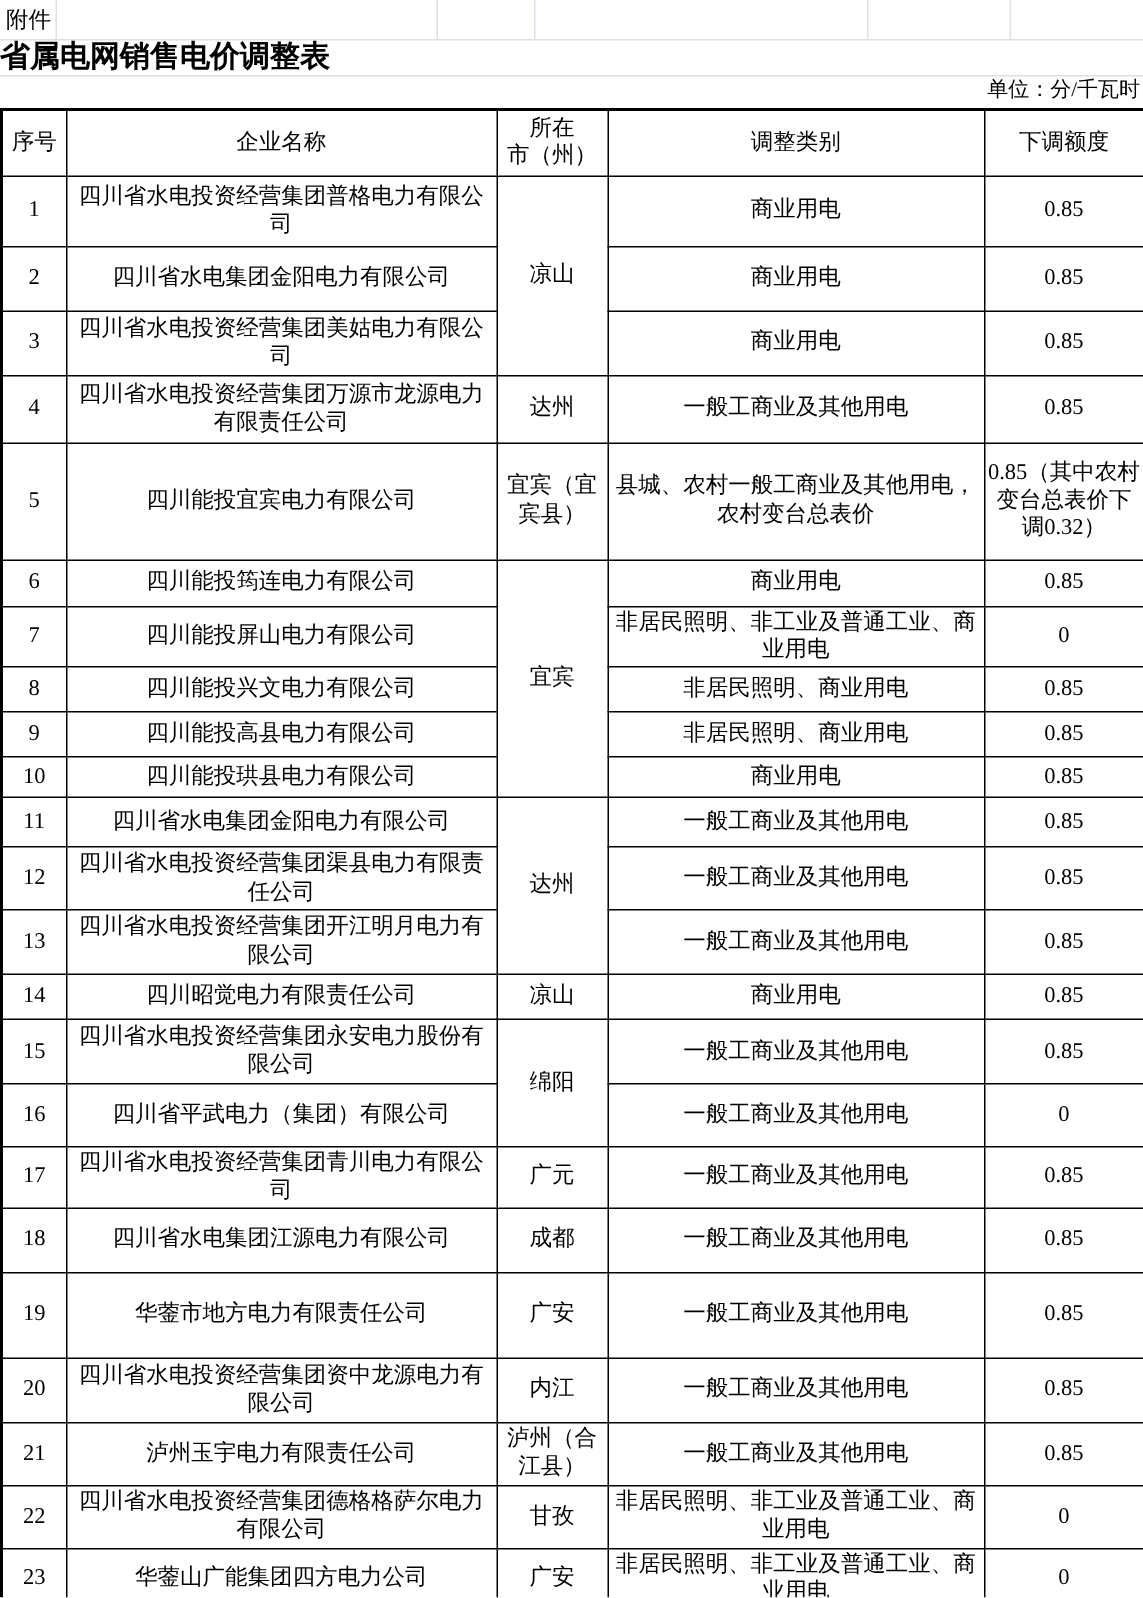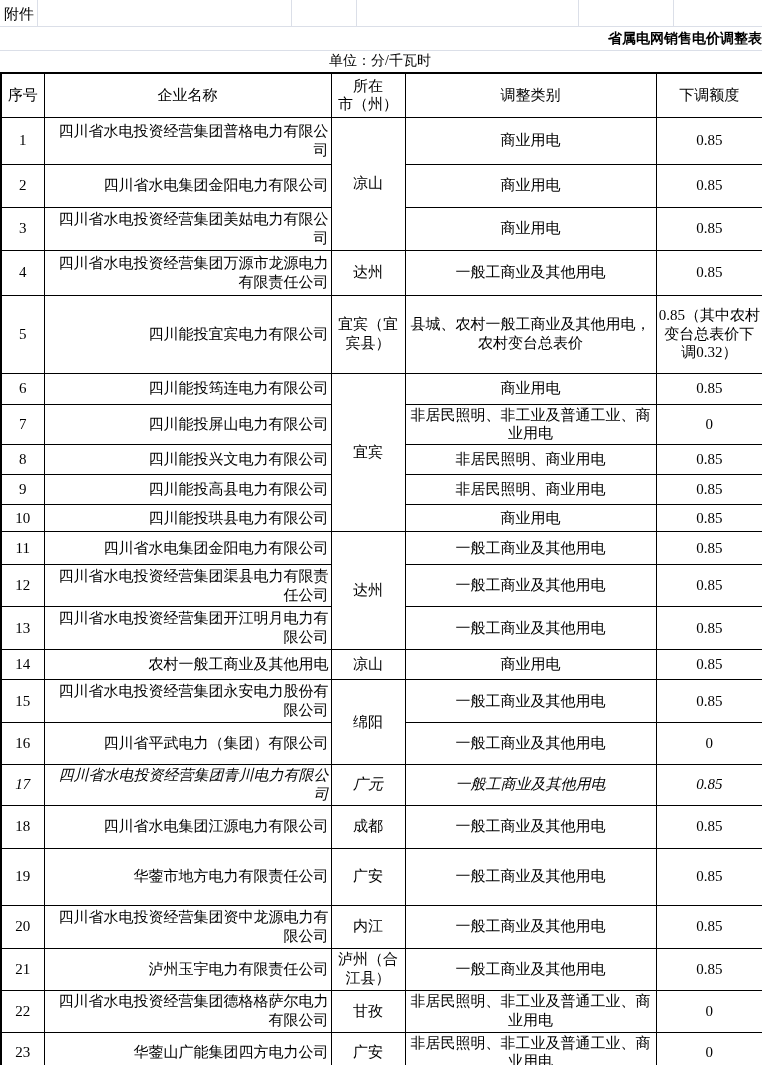--- a/index.html
+++ b/index.html
@@ -18,40 +18,40 @@
   .ac2{width:287px;}
   .ac3{width:74px;}
   .ac4{width:251px;}
   .ac5{width:107px;}
   .ac6{width:100px;border-right:none;}
   .attach-label{
     position:absolute;left:4px;top:5px;font-size:15px;line-height:18px;
   }
   .title-row{
     height:24px;box-sizing:border-box;border-bottom:1px solid #dbdfe8;
-    text-align:right;font-weight:bold;font-size:14px;line-height:23px;
+    text-align:left;font-weight:bold;font-size:20px;line-height:23px;
   }
   .unit-row{
-    height:21px;box-sizing:border-box;text-align:center;
+    height:21px;box-sizing:border-box;text-align:right;
     font-size:14px;line-height:20px;padding-right:2px;
   }
   
   table.price{
     border-collapse:collapse;table-layout:fixed;width:762px;
     border:2px solid #000;
   }
   table.price th,table.price td{
     border:1px solid #000;font-size:15px;font-weight:normal;
     vertical-align:middle;padding:1px 2px;line-height:1.25;
     overflow:hidden;word-break:break-all;
   }
   thead tr{height:44px;padding-left:37px;}
   .cell-no,.cell-city,.cell-category,.cell-amount,
   .h-no,.h-company,.h-city,.h-category,.h-amount{text-align:center;}
-  .cell-company{text-align:right;}
+  .cell-company{text-align:center;}
   .h-city{white-space:pre-line;}
 </style>
 </head>
 <body>
 
 <div id="app">
 
   <div class="attach-row">
     <div class="attach-cell ac1"></div>
     <div class="attach-cell ac2"></div>
@@ -163,39 +163,39 @@
           <td class="cell-amount">0.85</td>
         </tr>
         <tr style="height: 43px;">
           <td class="cell-no">13</td>
           <td class="cell-company">四川省水电投资经营集团开江明月电力有限公司</td>
           <td class="cell-category">一般工商业及其他用电</td>
           <td class="cell-amount">0.85</td>
         </tr>
         <tr style="height: 30px;">
           <td class="cell-no">14</td>
-          <td class="cell-company">农村一般工商业及其他用电</td>
+          <td class="cell-company">四川昭觉电力有限责任公司</td>
           <td class="cell-city">凉山</td>
           <td class="cell-category">商业用电</td>
           <td class="cell-amount">0.85</td>
         </tr>
         <tr style="height: 43px;">
           <td class="cell-no">15</td>
           <td class="cell-company">四川省水电投资经营集团永安电力股份有限公司</td>
           <td class="cell-city" rowspan="2">绵阳</td>
           <td class="cell-category">一般工商业及其他用电</td>
           <td class="cell-amount">0.85</td>
         </tr>
         <tr style="height: 42px;">
           <td class="cell-no">16</td>
           <td class="cell-company">四川省平武电力（集团）有限公司</td>
           <td class="cell-category">一般工商业及其他用电</td>
           <td class="cell-amount">0</td>
         </tr>
-        <tr style="height: 38px; font-style: italic;">
+        <tr style="height: 38px;">
           <td class="cell-no">17</td>
           <td class="cell-company">四川省水电投资经营集团青川电力有限公司</td>
           <td class="cell-city">广元</td>
           <td class="cell-category">一般工商业及其他用电</td>
           <td class="cell-amount">0.85</td>
         </tr>
         <tr style="height: 43px;">
           <td class="cell-no">18</td>
           <td class="cell-company">四川省水电集团江源电力有限公司</td>
           <td class="cell-city">成都</td>

